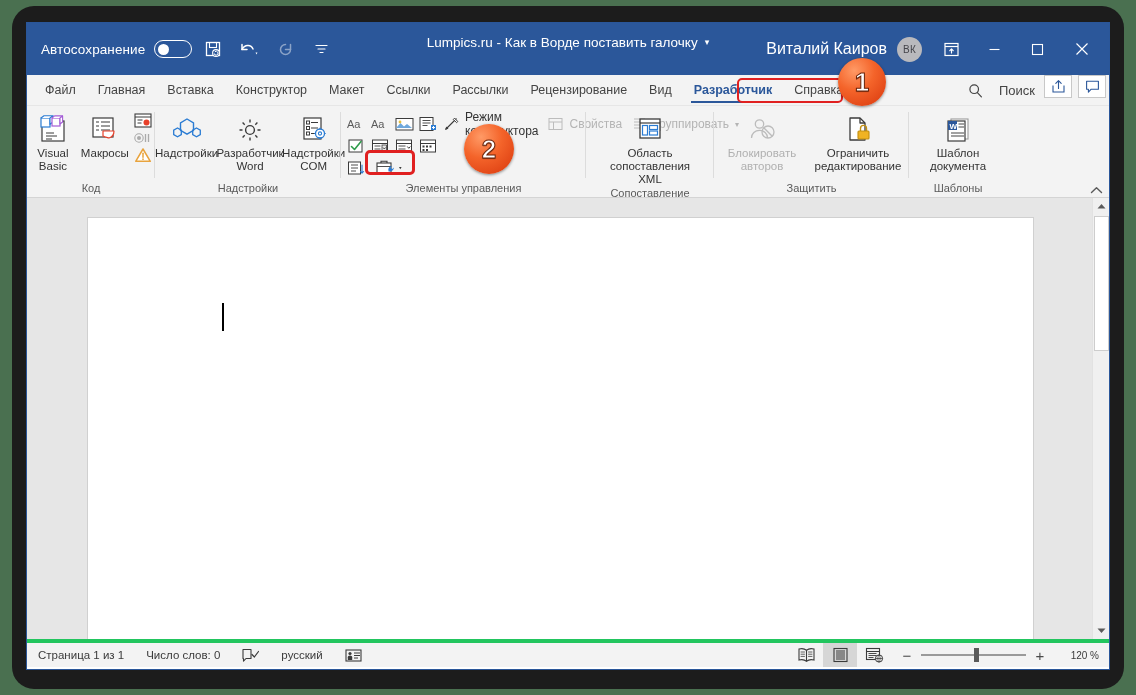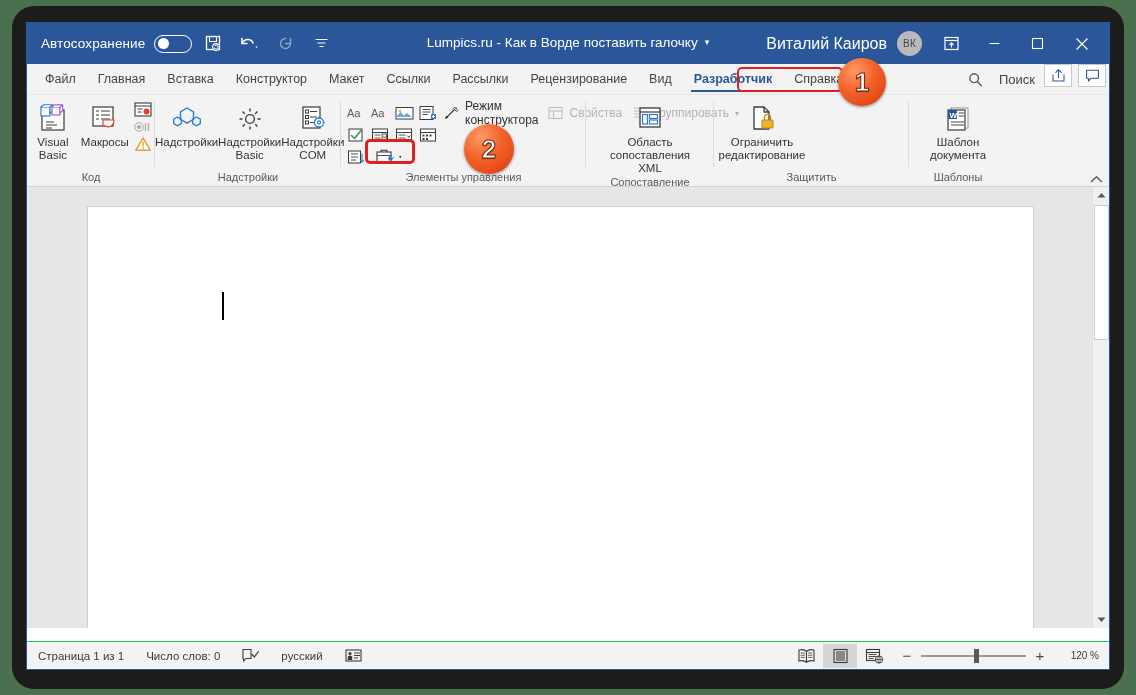--- a/index.html
+++ b/index.html
@@ -22,21 +22,21 @@
     position: absolute; left: 26px; top: 22px;
     width: 1084px; height: 648px;
     background: #ffffff;
     border: 1px solid #2a5699;
     overflow: hidden;
   }
 
   
   #titlebar {
     position: relative;
-    height: 41px;
+    height: 52px;
     background: #2b579a;
     color: #ffffff;
     display: flex; align-items: center;
   }
   .tb-left { display: flex; align-items: center; padding-left: 14px; gap: 0px; }
   .autosave-label { font-size: 13.5px; color:#fff; letter-spacing:.1px; }
   .toggle {
     width: 38px; height: 18px; border: 1.6px solid #ffffff;
     border-radius: 9px; margin-left: 9px; position: relative; background: transparent;
   }
@@ -170,21 +170,21 @@
   .sc-arrow.up { top: 0; }
   .sc-arrow.down { bottom: 0; }
   #sc-thumb {
     position: absolute; left: 1px; top: 18px; width: 15px; height: 135px;
     background: #ffffff; border: 1px solid #cdcdcd;
   }
 
   
   #statusbar {
     height: 28px; background: #f3f3f3; display: flex; align-items: center;
-    font-size: 11.5px; color: #3b3b3b; border-top: 1px solid #22c55e; margin-top: 13px;
+    font-size: 11.5px; color: #3b3b3b; border-top: 4px solid #22c55e;
   }
   .sb-item { padding: 0 11px; display:flex; align-items:center; gap:5px; white-space:nowrap;}
   .sb-right { margin-left: auto; display:flex; align-items:center; padding-right: 10px; }
   .viewbtn {
     width: 34px; height: 24px; display:flex; align-items:center; justify-content:center;
     color: #3b3b3b;
   }
   .viewbtn.selected { background: #d6d6d6; }
   .zoom-wrap { display:flex; align-items:center; gap: 8px; margin-left: 10px; }
   .zoom-sign { font-size: 15px; color:#4a4a4a; width:12px; text-align:center;}
@@ -413,21 +413,21 @@
         </div>
         <div class="bigbtn">
           <span class="icn">
             <svg width="32" height="30" viewBox="0 0 32 30">
                 <g fill="none" stroke="#3b3b3b" stroke-width="1.4">
                   <circle cx="16" cy="15" r="4.4"></circle>
                   <path d="M16 4.5v3M16 22.5v3M5.5 15h3M23.5 15h3M8.6 7.6l2.1 2.1M21.3 20.3l2.1 2.1M23.4 7.6l-2.1 2.1M10.7 20.3l-2.1 2.1"></path>
                 </g>
               </svg>
           </span>
-          <span>Надстройки Basic</span>
+          <span>Разработчик Word</span>
         </div>
         <div class="bigbtn">
           <span class="icn">
             <svg width="32" height="30" viewBox="0 0 32 30">
                 <rect x="6" y="3" width="17" height="21" fill="#fff" stroke="#3b3b3b" stroke-width="1.2"></rect>
                 <g fill="none" stroke="#3b3b3b" stroke-width="1">
                   <rect x="8.5" y="6" width="3" height="3"></rect>
                   <rect x="8.5" y="11.5" width="3" height="3"></rect>
                   <rect x="8.5" y="17" width="3" height="3"></rect>
                   <path d="M13 7.5h7M13 13h7M13 18.5h4"></path>
@@ -580,20 +580,31 @@
           </span>
           <span>Область сопоставления XML</span>
         </div>
       </div>
       <div class="gname">Сопоставление</div>
       <div class="divider"></div>
     </div>
 
     <div class="rgroup" style="width:195px;">
       <div class="gbody">
+        <div class="bigbtn xwide disabled">
+          <span class="icn">
+            <svg width="32" height="28" viewBox="0 0 32 28">
+                <circle cx="13.5" cy="8" r="4.2" fill="none" stroke="#bcbcbc" stroke-width="1.3"></circle>
+                <path d="M5.5 22c0-4.4 3.6-7.6 8-7.6s8 3.2 8 7.6" fill="none" stroke="#bcbcbc" stroke-width="1.3"></path>
+                <circle cx="22" cy="16" r="6" fill="none" stroke="#bcbcbc" stroke-width="1.3"></circle>
+                <path d="M17.8 11.8l8.4 8.4" stroke="#bcbcbc" stroke-width="1.3"></path>
+              </svg>
+          </span>
+          <span>Блокировать авторов</span>
+        </div>
         <div class="bigbtn xwide">
           <span class="icn">
             <svg width="32" height="28" viewBox="0 0 32 28">
                 <path d="M8 2h10l5 5v17H8z" fill="#fff" stroke="#3b3b3b" stroke-width="1.3" stroke-linejoin="round"></path>
                 <path d="M18 2v5h5" fill="none" stroke="#3b3b3b" stroke-width="1.3" stroke-linejoin="round"></path>
                 <rect x="16" y="15" width="11" height="8" rx="1" fill="#f0b323" stroke="#c28f12" stroke-width="1.1"></rect>
                 <path d="M18.5 15v-2.6a3 3 0 0 1 6 0V15" fill="none" stroke="#c28f12" stroke-width="1.4"></path>
               </svg>
           </span>
           <span>Ограничить редактирование</span>

